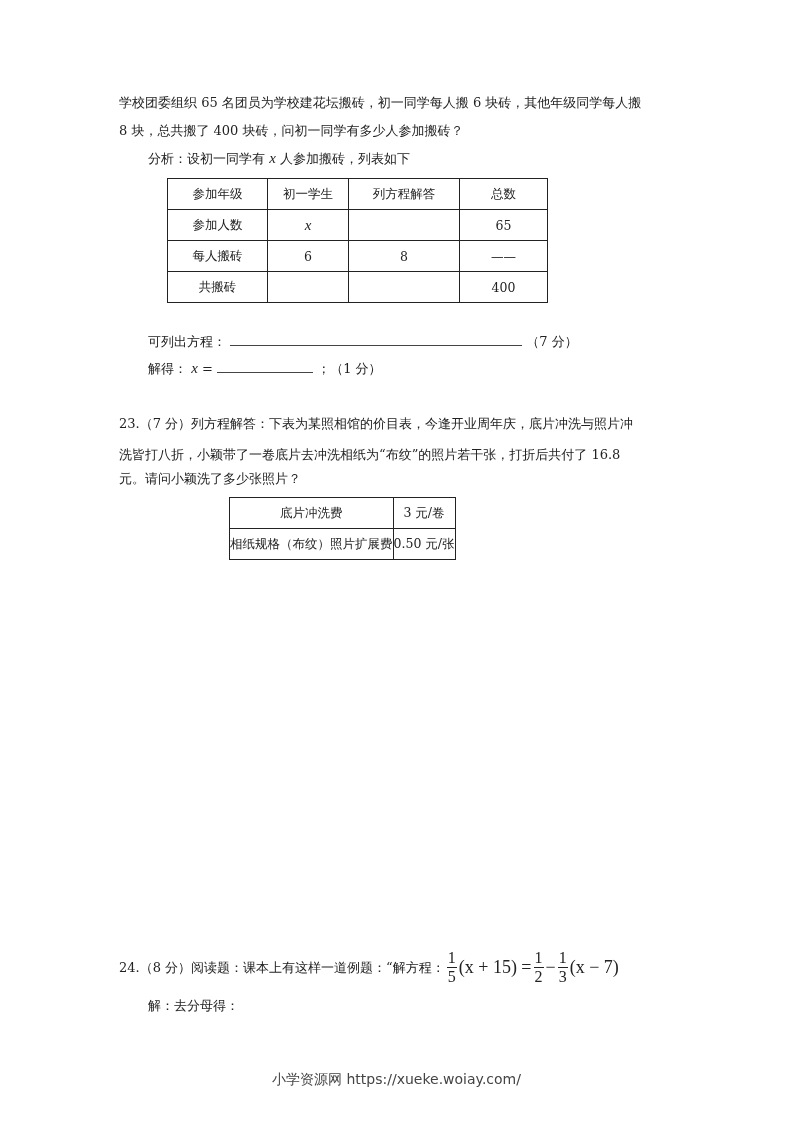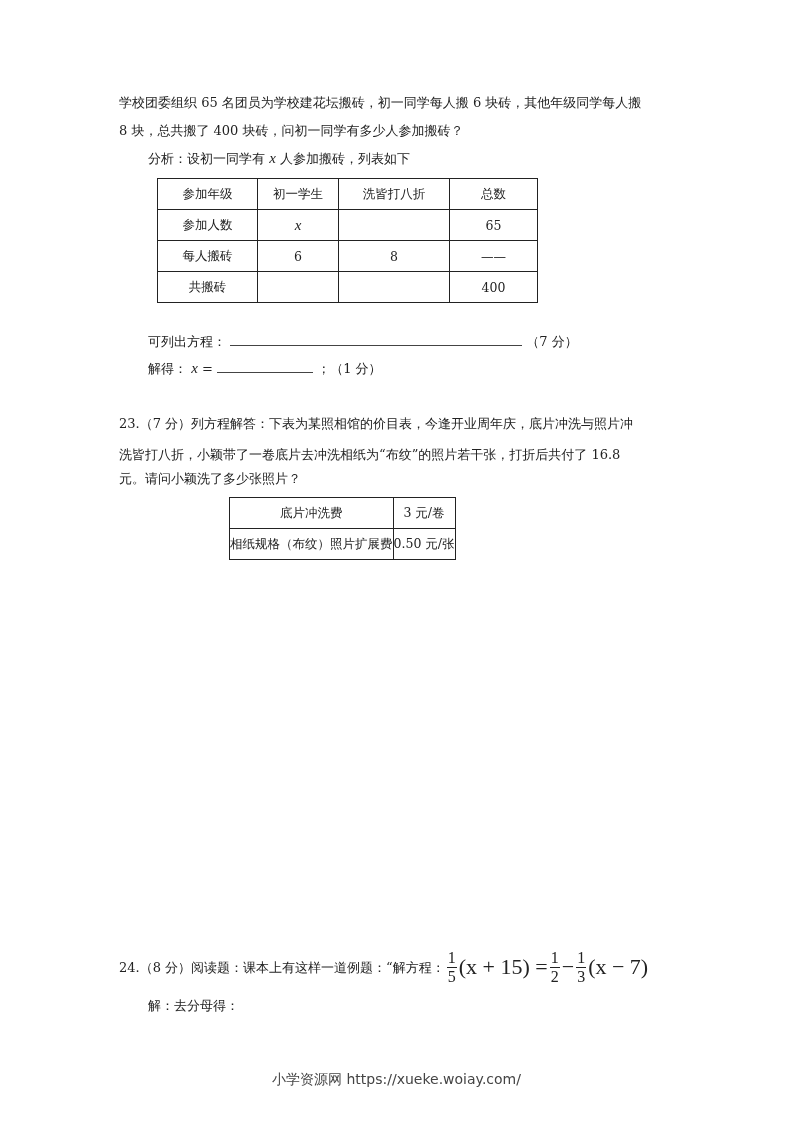--- a/index.html
+++ b/index.html
@@ -9,40 +9,40 @@
     .p { font-size:13px; line-height:27px; }
     i.var { font-family:"Liberation Serif",serif; font-style:italic; font-size:15px; }
     table { border-collapse:collapse; position:absolute; font-size:12.5px; }
     td { border:1px solid #222; text-align:center; padding:0; }
     .t1 td { height:30px; }
     .t2 td { height:30px; }
     .blank { display:inline-block; border-bottom:1px solid #444; height:14px; vertical-align:baseline; }
     .frac { display:inline-block; vertical-align:middle; text-align:center; font-family:"Liberation Serif",serif; font-size:16px; line-height:18px; margin:0 2px; }
     .frac .num { display:block; border-bottom:1px solid #222; padding:0 1px; }
     .frac .den { display:block; }
-    .math { font-family:"Liberation Serif",serif; font-size:22px; }
+    .math { font-family:"Liberation Serif",serif; font-size:18px; }
     .footer { font-family:"DejaVu Sans","Liberation Sans",sans-serif; font-size:14px; color:#444; }
   </style>
 </head>
 <body>
 
 <div class="abs p" style="left:119px;top:89px;">学校团委组织 65 名团员为学校建花坛搬砖，初一同学每人搬 6 块砖，其他年级同学每人搬</div>
 <div class="abs p" style="left:119px;top:117px;">8 块，总共搬了 400 块砖，问初一同学有多少人参加搬砖？</div>
 <div class="abs p" style="left:148px;top:145px;">
   <span>分析：设初一同学有</span>
   <i class="var">x</i>
   <span>人参加搬砖，列表如下</span>
 </div>
 
-<table class="t1" style="left:157px;top:178px;padding-left:33px;">
+<table class="t1" style="left:167px;top:178px;padding-left:33px;">
   <tbody>
       <tr>
     <td style="width:99px">参加年级</td>
     <td style="width:80px">初一学生</td>
-    <td style="width:110px">洗皆打八折</td>
+    <td style="width:110px">列方程解答</td>
     <td style="width:87px">总数</td>
   </tr>
   <tr>
     <td>参加人数</td>
     <td><i class="var">x</i></td>
     <td></td>
     <td>65</td>
   </tr>
   <tr>
     <td>每人搬砖</td>

